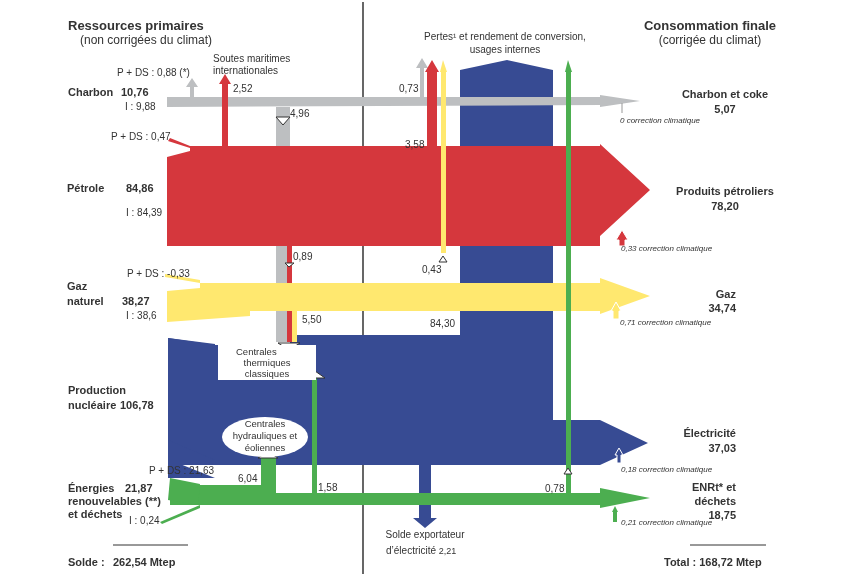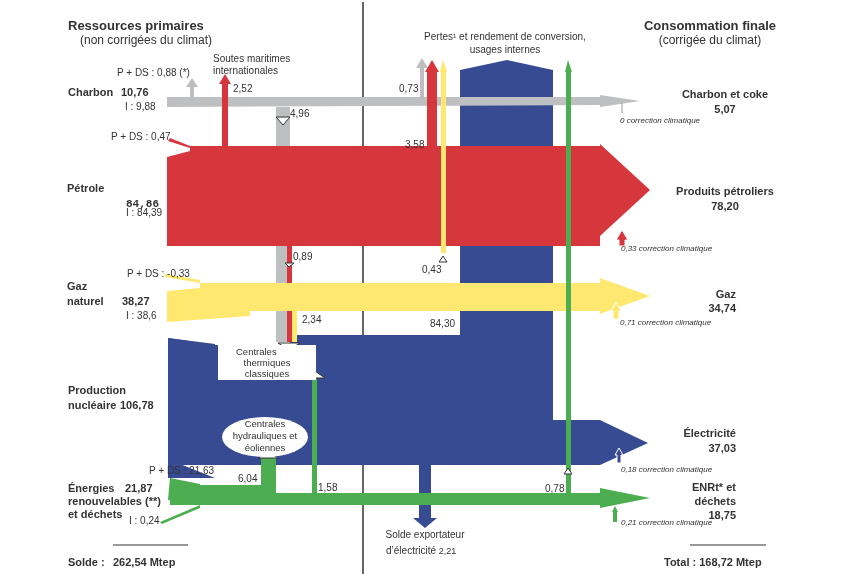--- a/index.html
+++ b/index.html
@@ -95,21 +95,21 @@
 <div class="t val" style="left:213px;top:53px;">Soutes maritimes</div>
 <div class="t val" style="left:213px;top:65px;">internationales</div>
 
 <div class="t val" style="left:117px;top:67px;">P + DS : 0,88 (*)</div>
 <div class="t lbl" style="left:68px;top:86px;">Charbon</div>
 <div class="t lbl" style="left:121px;top:86px;">10,76</div>
 <div class="t val" style="left:125px;top:101px;">I  : 9,88</div>
 
 <div class="t val" style="left:111px;top:131px;">P + DS : 0,47</div>
 <div class="t lbl" style="left:67px;top:182px;">Pétrole</div>
-<div class="t lbl" style="left:126px;top:198px;font-family:Liberation Mono, monospace;">84,86</div>
+<div class="t lbl" style="left:126px;top:182px;">84,86</div>
 <div class="t val" style="left:126px;top:207px;">I  : 84,39</div>
 
 <div class="t val" style="left:103px;top:268px;padding-left:24px;">P + DS : -0,33</div>
 <div class="t lbl" style="left:67px;top:280px;">Gaz</div>
 <div class="t lbl" style="left:67px;top:295px;">naturel</div>
 <div class="t lbl" style="left:122px;top:295px;">38,27</div>
 <div class="t val" style="left:126px;top:310px;">I  : 38,6</div>
 
 <div class="t lbl" style="left:68px;top:384px;">Production</div>
 <div class="t lbl" style="left:68px;top:399px;">nucléaire</div>
@@ -124,21 +124,21 @@
 
 <div class="t lbl" style="left:68px;top:556px;">Solde  :</div>
 <div class="t lbl" style="left:113px;top:556px;">262,54 Mtep</div>
 
 <div class="t val" style="left:233px;top:83px;">2,52</div>
 <div class="t val" style="left:290px;top:108px;">4,96</div>
 <div class="t val" style="left:399px;top:83px;">0,73</div>
 <div class="t val" style="left:405px;top:139px;">3,58</div>
 <div class="t val" style="left:293px;top:251px;">0,89</div>
 <div class="t val" style="left:422px;top:264px;">0,43</div>
-<div class="t val" style="left:302px;top:314px;">2,34</div>
+<div class="t val" style="left:302px;top:314px;">5,50</div>
 <div class="t val" style="left:430px;top:318px;">84,30</div>
 <div class="t val" style="left:238px;top:473px;">6,04</div>
 <div class="t val" style="left:318px;top:482px;">1,58</div>
 <div class="t val" style="left:545px;top:483px;">0,78</div>
 
 <div class="t val c" style="left:375px;top:529px;width:100px;">Solde exportateur</div>
 <div class="t val" style="left:386px;top:545px;">
   <span>d’électricité</span>
   <span style="font-size:9px;">2,21</span>
 </div>

